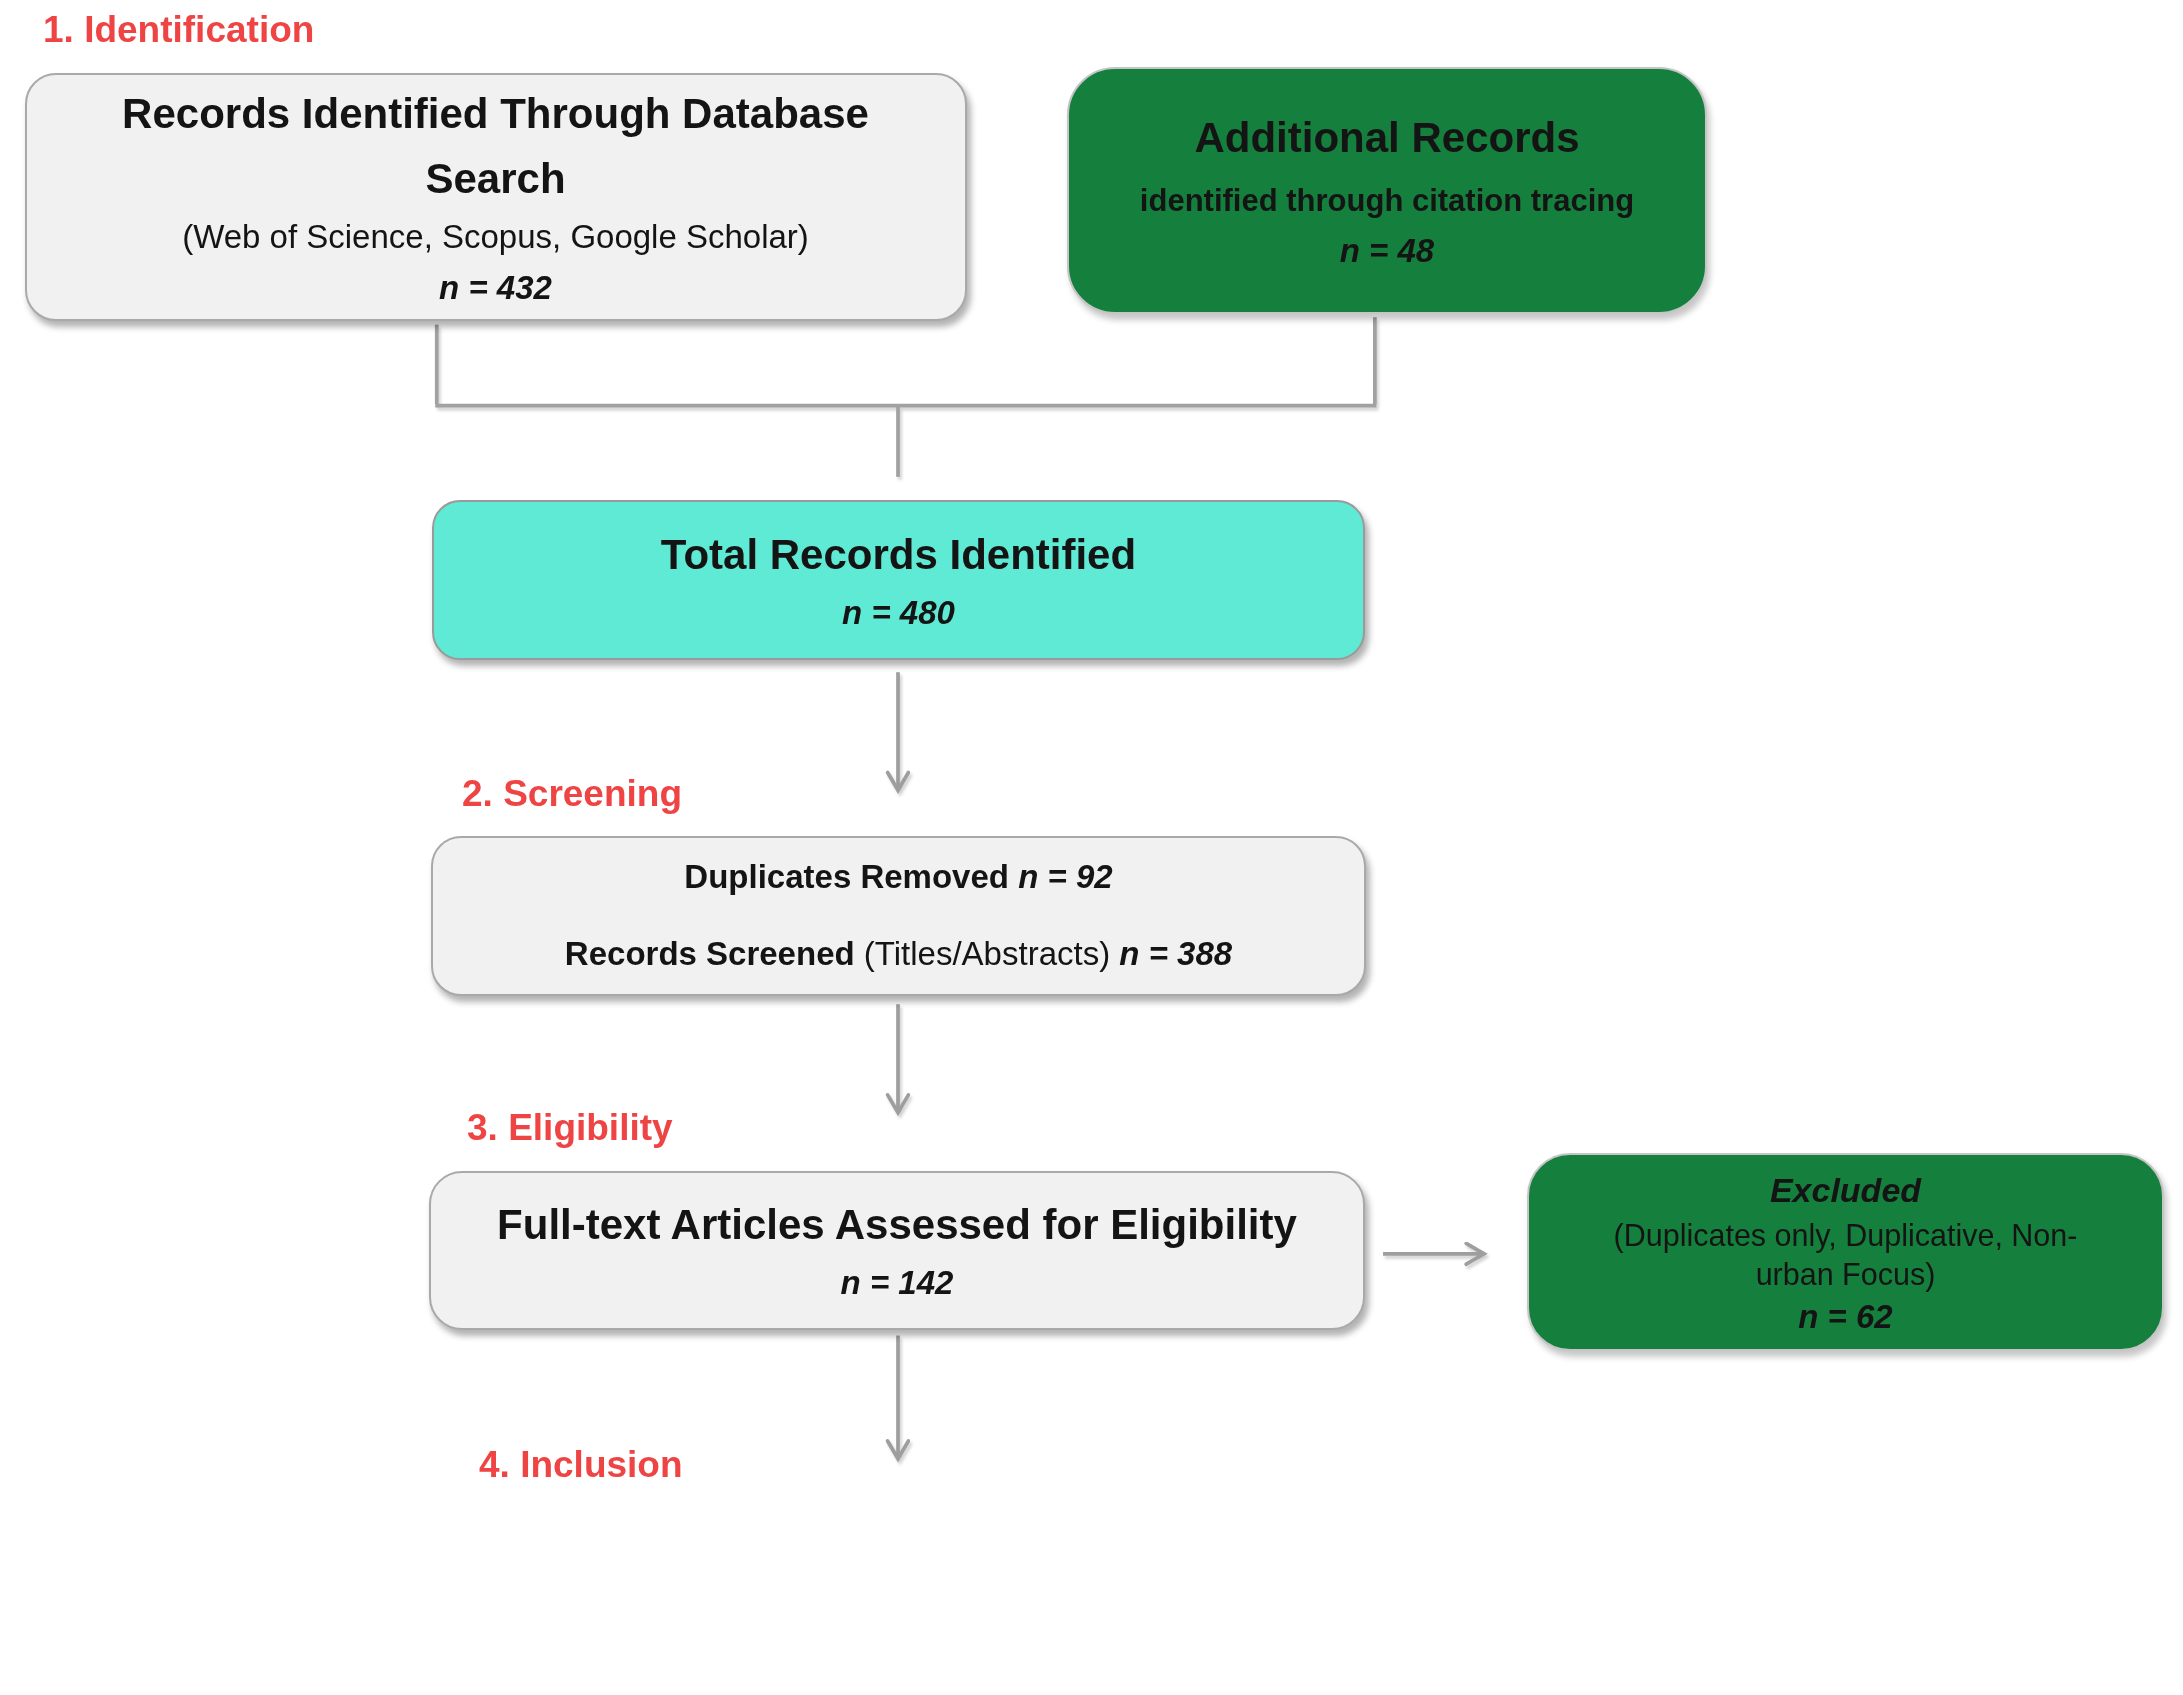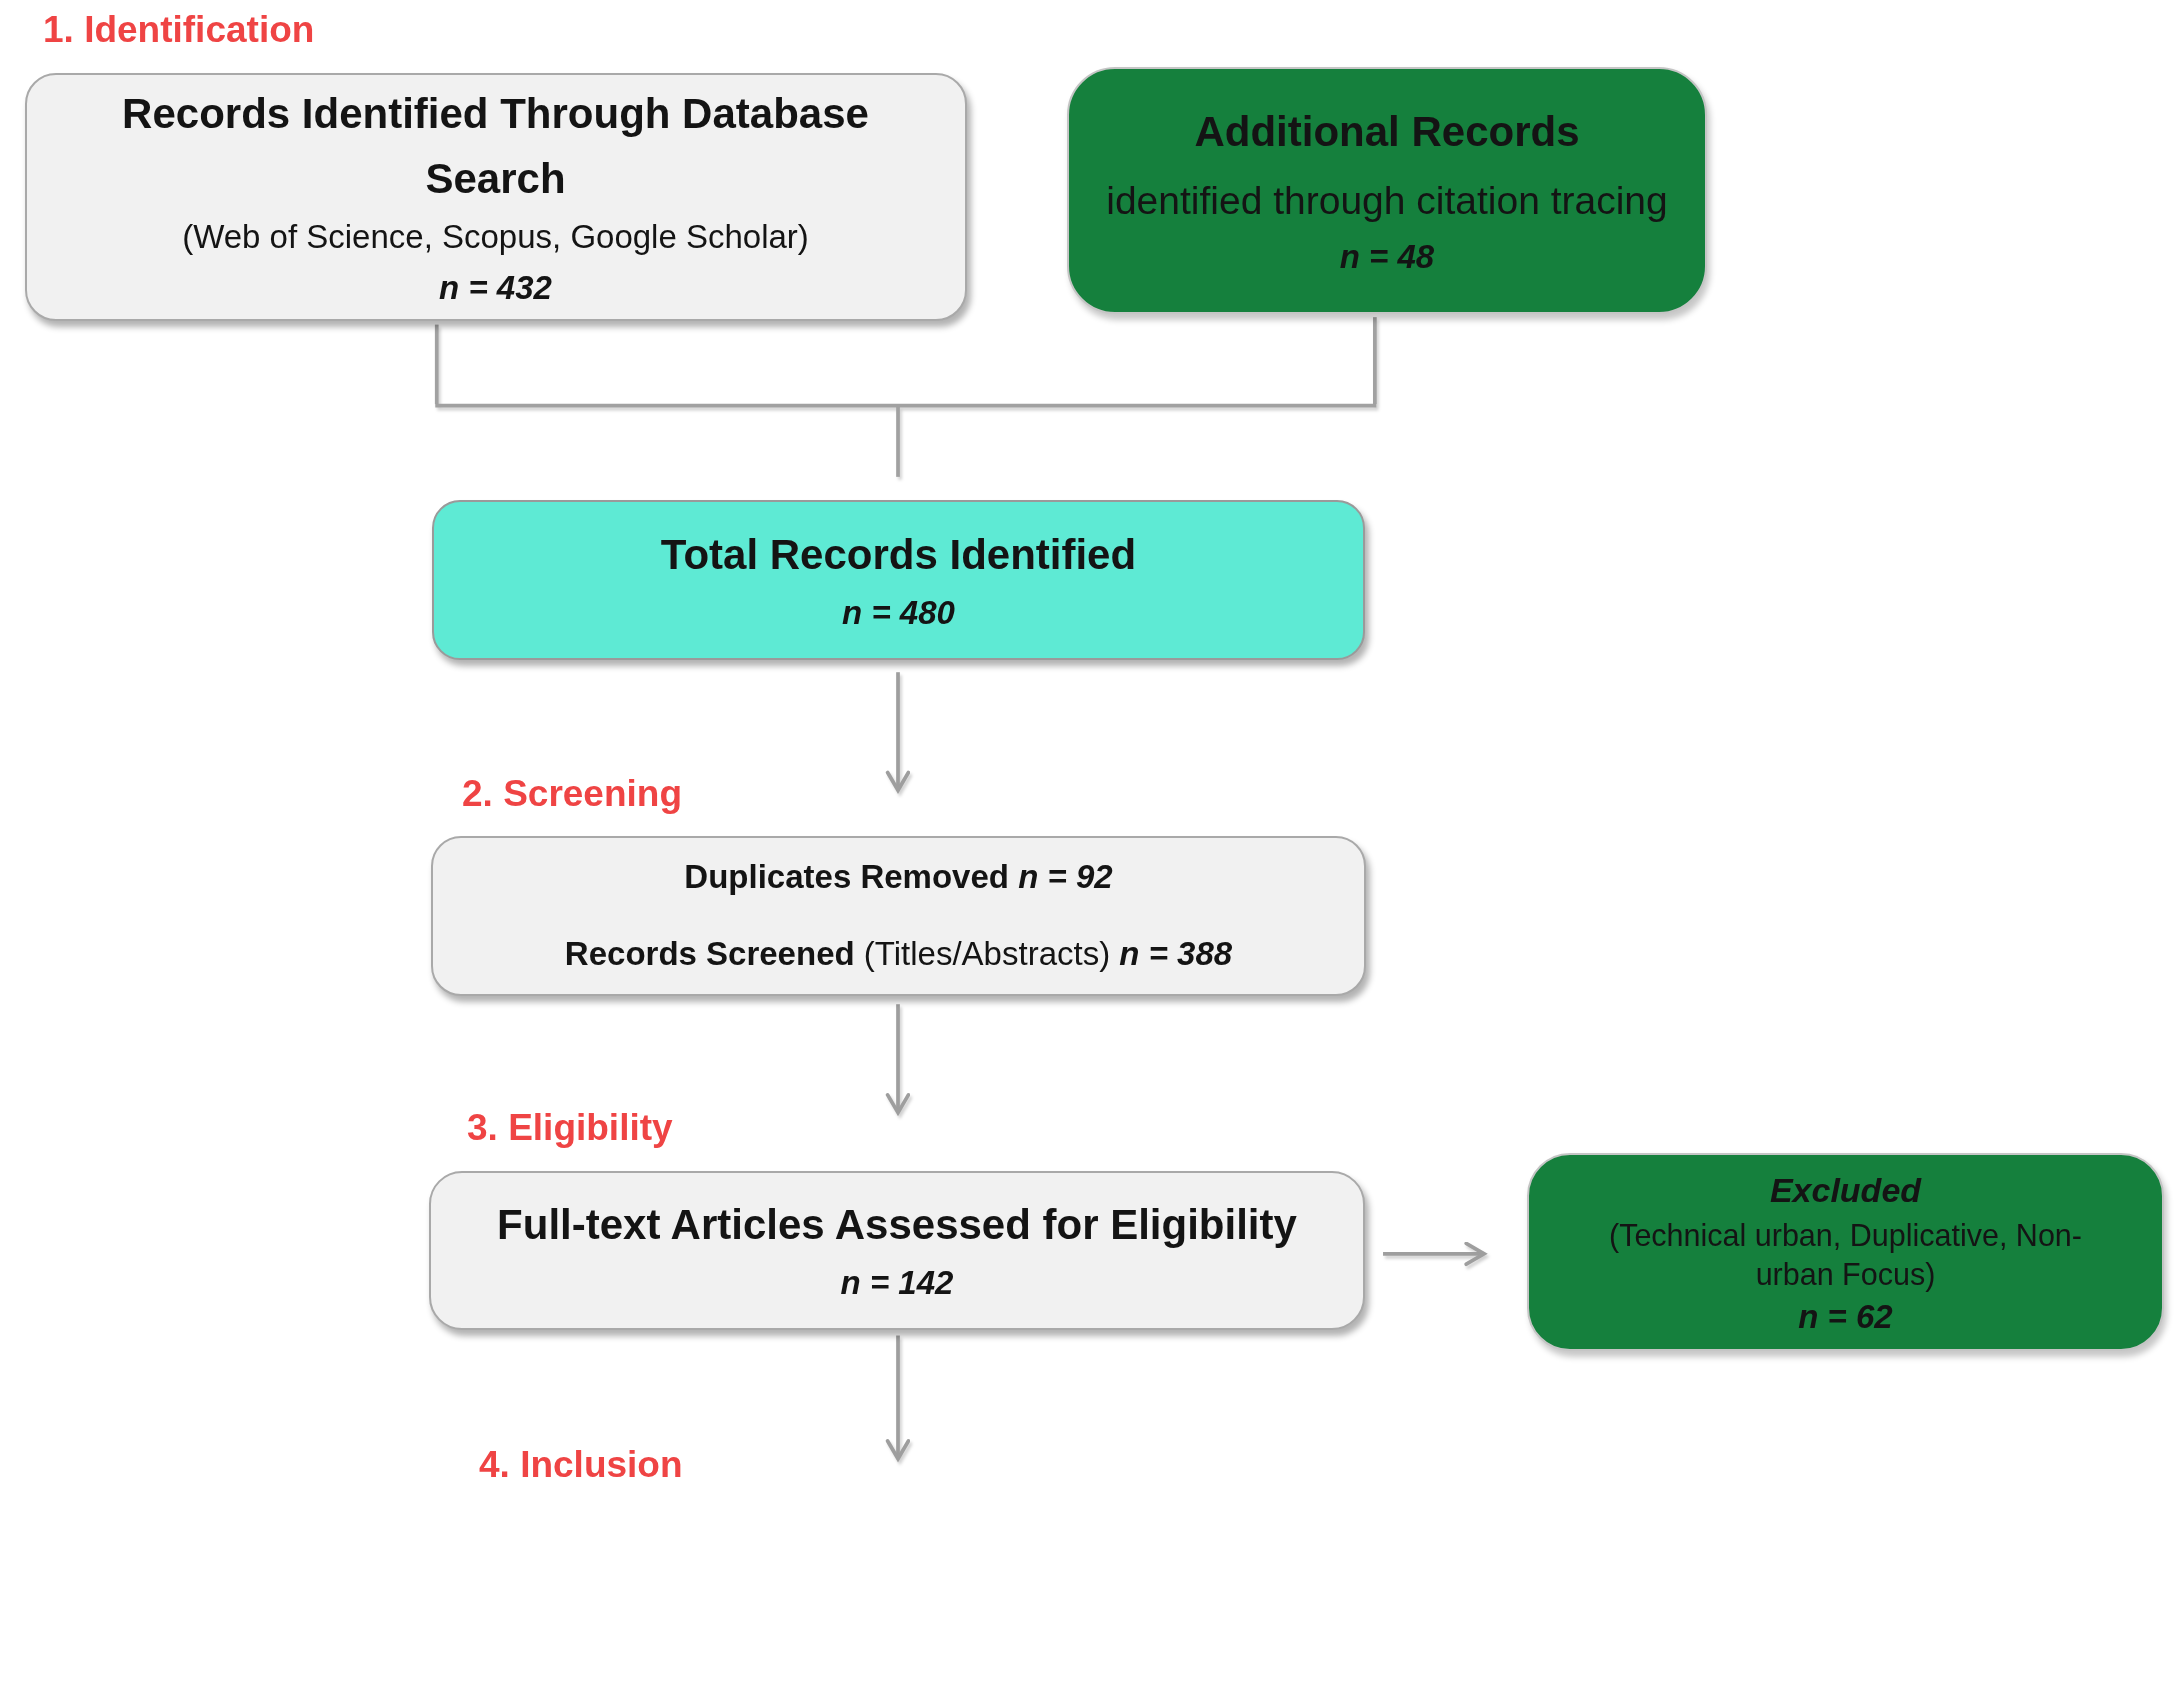--- a/index.html
+++ b/index.html
@@ -59,22 +59,22 @@
     font-weight: bold;
     font-style: italic;
     line-height: 1.5;
   }
   .bx-sub {
     font-size: 33px;
     font-weight: normal;
     line-height: 1.55;
   }
   .bx-sub-sm {
-    font-size: 39px;
-    font-weight: normal;
+    font-size: 31px;
+    font-weight: bold;
     line-height: 1.5;
     margin-top: 8px;
   }
   .bx-count {
     font-size: 33px;
     font-style: italic;
     font-weight: 600;
     line-height: 1.55;
   }
   .bx-mixline {
@@ -156,20 +156,20 @@
     </div>
   </div>
 
   <div class="flowbox box-light" style="left:429px; top:1171px; width:936px; height:159px; border-radius:33px;">
     <div class="bx-title">Full-text Articles Assessed for Eligibility</div>
     <div class="bx-count">n = 142</div>
   </div>
 
   <div class="flowbox box-white" style="left:1527px; top:1153px; width:637px; height:198px; border-radius:43px; padding:10.4px 33px;">
     <div class="bx-title-italic">Excluded</div>
-    <div class="reason-line">(Technical urban, Duplicative, Non-</div>
+    <div class="reason-line">(Duplicates only, Duplicative, Non-</div>
     <div class="reason-line">urban Focus)</div>
     <div class="bx-count" style="line-height:1.35;">n = 62</div>
   </div>
 
 
 </div>
 
 
 </body></html>

